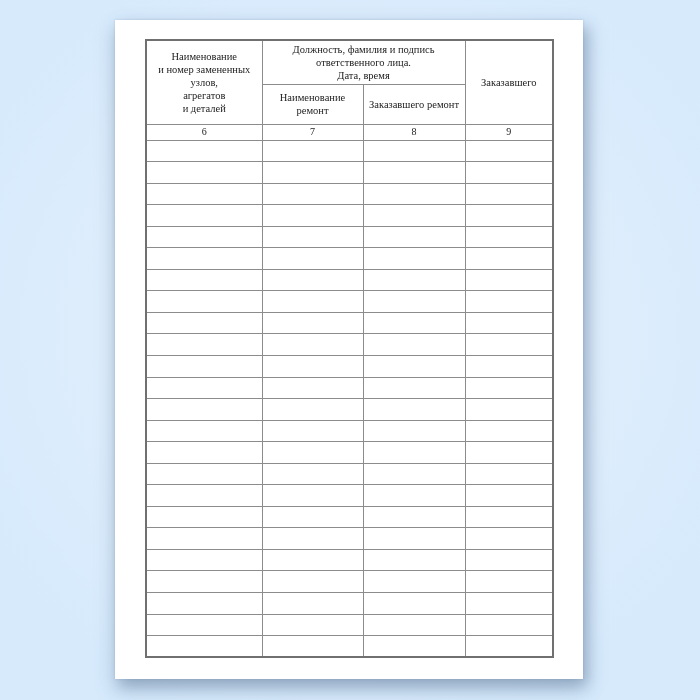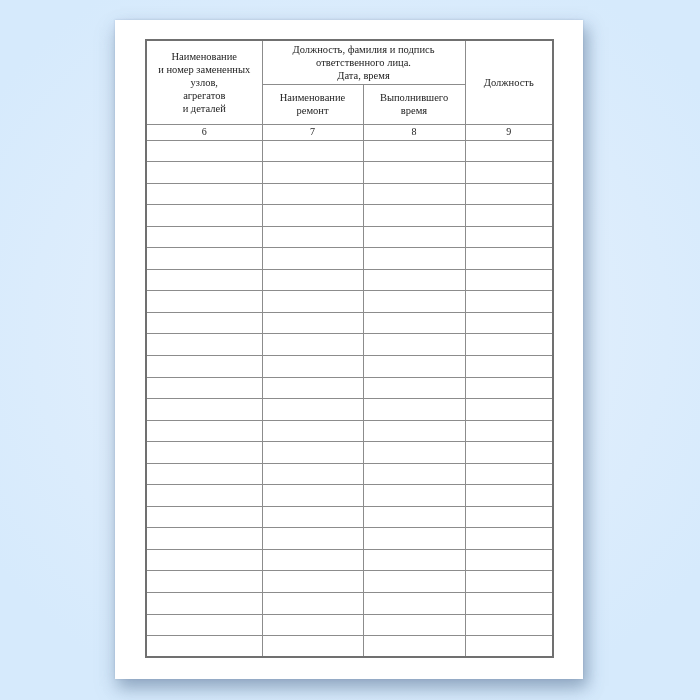--- a/index.html
+++ b/index.html
@@ -72,25 +72,25 @@
       </colgroup>
       <thead>
         <tr class="h1">
           <th rowspan="2" class="pre">Наименование
 и номер замененных узлов,
 агрегатов
 и деталей</th>
           <th colspan="2" class="pre">Должность, фамилия и подпись
 ответственного лица.
 Дата, время</th>
-          <th rowspan="2">Должность</th>
+          <th rowspan="2">Заказавшего</th>
         </tr>
         <tr class="h2">
           <th>Наименование ремонт</th>
-          <th>Выполнившего время</th>
+          <th>Заказавшего ремонт</th>
         </tr>
         <tr class="num">
           <th>6</th>
           <th>7</th>
           <th>8</th>
           <th>9</th>
         </tr>
       </thead>
       <tbody class="rows" id="rows">
           <tr>

